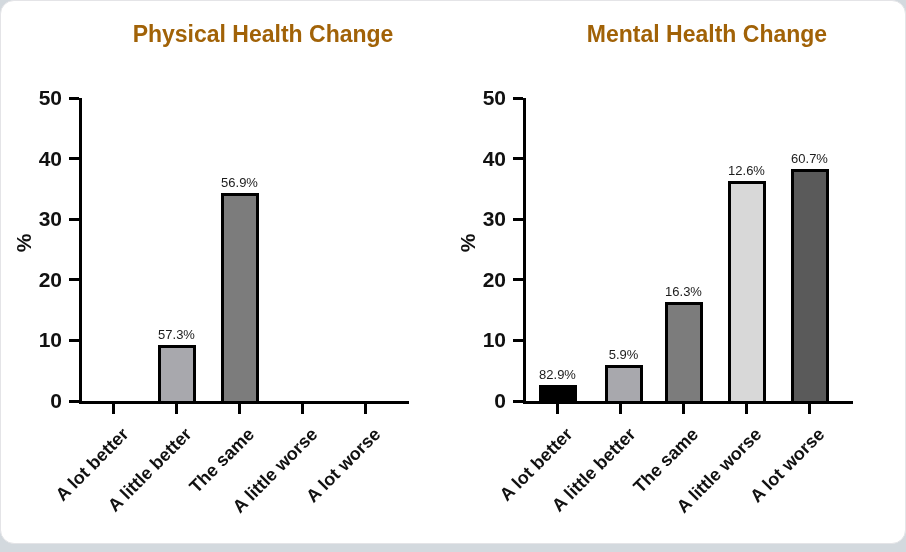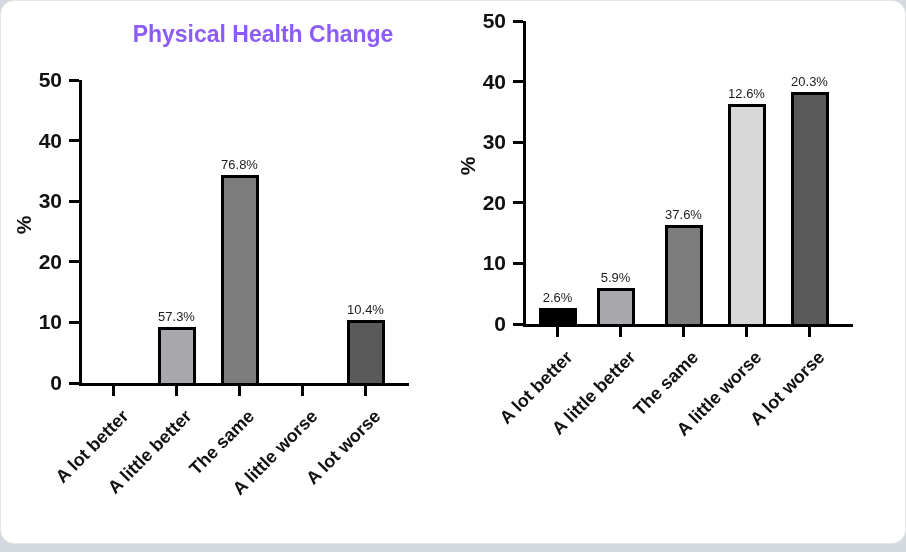--- a/index.html
+++ b/index.html
@@ -17,23 +17,23 @@
     border: 1px solid #e4e4e7;
     border-radius: 14px;
     box-sizing: border-box;
     display: flex;
     padding: 6px 8px 0 8px;
   }
   .chart { width: 445px; box-sizing: border-box; }
   .chart-title {
     font-size: 23px;
     font-weight: bold;
-    color: #8b5cf6;
+    color: #a16207;
     text-align: center;
-    margin: 14px 0 18px 64px;
+    margin: 14px 0 36px 64px;
   }
   .plot-row { display: flex; }
   .ylabel {
     width: 30px;
     height: 317px;
     display: flex;
     align-items: center;
     justify-content: center;
     font-size: 21px;
     font-weight: bold;
@@ -144,83 +144,80 @@
             <span class="yticklabel" style="bottom:229.4px">40</span>
             <span class="ytickmark" style="bottom:301.5px"></span>
             <span class="yticklabel" style="bottom:290.0px">50</span>
             <span class="xtick" style="left:30.0px"></span>
             <div class="bar-slot" style="left:63px">
               <span class="bar-value">57.3%</span>
               <div class="bar" style="height:56.4px;background:#a8a8ad;border-color:#000000"></div>
             </div>
             <span class="xtick" style="left:93.0px"></span>
             <div class="bar-slot" style="left:126px">
-              <span class="bar-value">76.8%</span>
+              <span class="bar-value">56.9%</span>
               <div class="bar" style="height:207.9px;background:#7c7c7c;border-color:#000000"></div>
             </div>
             <span class="xtick" style="left:156.0px"></span>
             <span class="xtick" style="left:219.0px"></span>
-            <div class="bar-slot" style="left:252px">
-              <span class="bar-value">10.4%</span>
-              <div class="bar" style="height:63.0px;background:#5a5a5a;border-color:#000000"></div>
-            </div>
             <span class="xtick" style="left:282.0px"></span>
           </div>
         <div class="xlabels">
             <span class="xlabel" style="right:275.5px">A lot better</span>
             <span class="xlabel" style="right:212.5px">A little better</span>
             <span class="xlabel" style="right:149.5px">The same</span>
             <span class="xlabel" style="right:86.5px">A little worse</span>
             <span class="xlabel" style="right:23.5px">A lot worse</span>
           </div>
       </div>
     </div>
   </section>
 
   <section class="chart">
+    <h2 class="chart-title">Mental Health Change</h2>
     <div class="plot-row">
       <div class="ylabel">
         <span>%</span>
       </div>
       <div class="plot-wrap">
         <div class="plot">
             <span class="ytickmark" style="bottom:-1.5px"></span>
             <span class="yticklabel" style="bottom:-13.0px">0</span>
             <span class="ytickmark" style="bottom:59.1px"></span>
             <span class="yticklabel" style="bottom:47.6px">10</span>
             <span class="ytickmark" style="bottom:119.7px"></span>
             <span class="yticklabel" style="bottom:108.2px">20</span>
             <span class="ytickmark" style="bottom:180.3px"></span>
             <span class="yticklabel" style="bottom:168.8px">30</span>
             <span class="ytickmark" style="bottom:240.9px"></span>
             <span class="yticklabel" style="bottom:229.4px">40</span>
             <span class="ytickmark" style="bottom:301.5px"></span>
             <span class="yticklabel" style="bottom:290.0px">50</span>
             <div class="bar-slot" style="left:0px">
-              <span class="bar-value">2.6%</span>
+              <span class="bar-value">82.9%</span>
               <div class="bar" style="height:15.8px;background:#000000;border-color:#000000"></div>
             </div>
             <span class="xtick" style="left:30.0px"></span>
-            <div class="bar-slot" style="left:58px">
+            <div class="bar-slot" style="left:66px">
               <span class="bar-value">5.9%</span>
               <div class="bar" style="height:35.8px;background:#a8a8ad;border-color:#000000"></div>
             </div>
             <span class="xtick" style="left:93.0px"></span>
             <div class="bar-slot" style="left:126px">
-              <span class="bar-value">37.6%</span>
+              <span class="bar-value">16.3%</span>
               <div class="bar" style="height:98.8px;background:#7c7c7c;border-color:#000000"></div>
             </div>
             <span class="xtick" style="left:156.0px"></span>
             <div class="bar-slot" style="left:189px">
               <span class="bar-value">12.6%</span>
               <div class="bar" style="height:220.0px;background:#d8d8d8;border-color:#000000"></div>
             </div>
             <span class="xtick" style="left:219.0px"></span>
             <div class="bar-slot" style="left:252px">
-              <span class="bar-value">20.3%</span>
+              <span class="bar-value">60.7%</span>
               <div class="bar" style="height:232.1px;background:#5a5a5a;border-color:#000000"></div>
             </div>
             <span class="xtick" style="left:282.0px"></span>
           </div>
         <div class="xlabels">
             <span class="xlabel" style="right:275.5px">A lot better</span>
             <span class="xlabel" style="right:212.5px">A little better</span>
             <span class="xlabel" style="right:149.5px">The same</span>
             <span class="xlabel" style="right:86.5px">A little worse</span>
             <span class="xlabel" style="right:23.5px">A lot worse</span>

